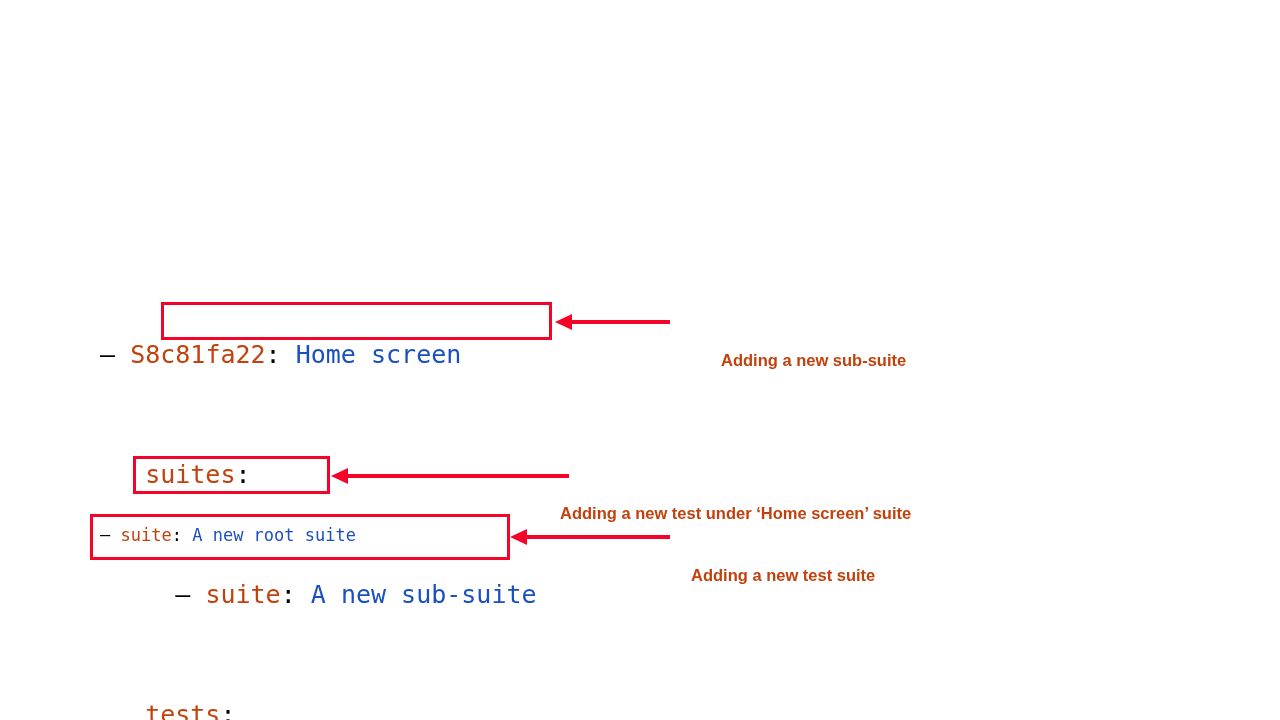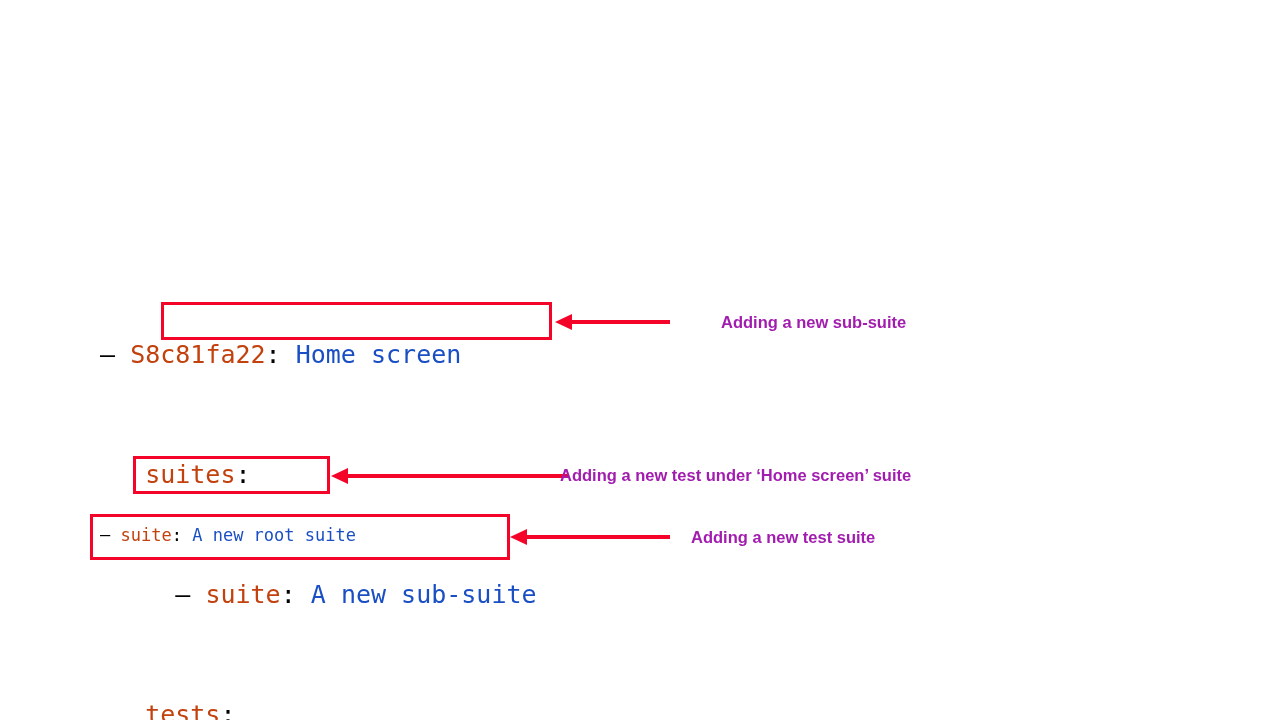--- a/index.html
+++ b/index.html
@@ -59,25 +59,26 @@
 
   
   .arrow {
     position: absolute;
     pointer-events: none;
   }
 
   
   .note {
     position: absolute;
-    color: #a21caf;
+    color: #c2410c;
     font-family: "Liberation Sans", sans-serif;
     font-weight: bold;
     font-size: 16.5px;
     white-space: nowrap;
+    margin-top: 38px;
   }
   #note-subsuite  { left: 721px; top: 313px; }
   #note-newtest   { left: 560px; top: 466px; }
   #note-rootsuite { left: 691px; top: 528px; }
 </style>
 </head>
 <body>
 
 <div id="tree">
 

